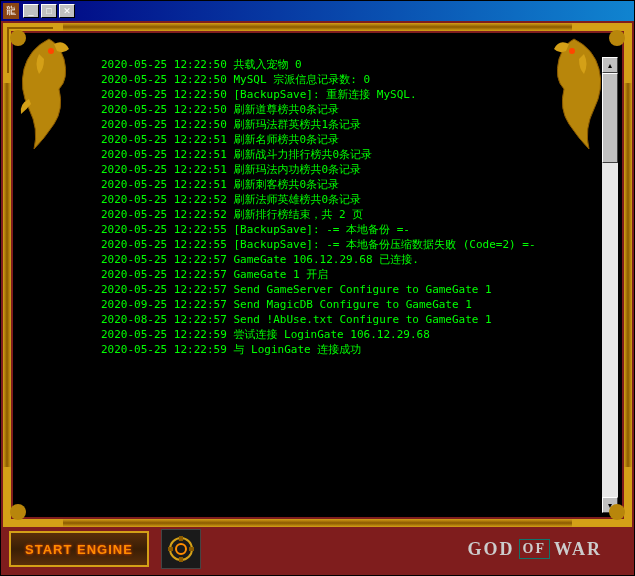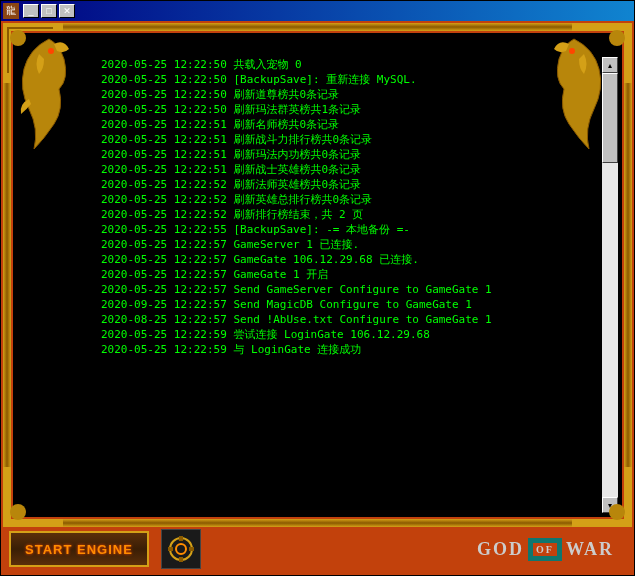--- a/index.html
+++ b/index.html
@@ -6,21 +6,21 @@
 body { width: 635px; height: 576px; background: #c0c0c0; font-family: "Microsoft YaHei", Arial, sans-serif; overflow: hidden; }
 
 .window { width: 635px; height: 576px; border: 1px solid #000; background: #c0c0c0; display: flex; flex-direction: column; }
 
 .titlebar { height: 20px; background: linear-gradient(to right, #000080, #1084d0); display: flex; align-items: center; color: #fff; font-size: 12px; padding: 0 2px; }
 .titlebar-icon { width: 16px; height: 16px; background: #8b4513; margin-right: 4px; display: flex; align-items: center; justify-content: center; font-size: 10px; }
 .titlebar-text { flex: 1; font-weight: bold; }
 .titlebar-buttons { display: flex; gap: 2px; }
 .titlebar-btn { width: 16px; height: 14px; background: #c0c0c0; border: 1px solid #fff; border-right-color: #000; border-bottom-color: #000; font-size: 9px; display: flex; align-items: center; justify-content: center; cursor: pointer; font-family: Arial; }
 
-.client { flex: 1; background: #c2410c; position: relative; padding: 16px; }
+.client { flex: 1; background: #7f1d1d; position: relative; padding: 16px; }
 
 .frame-border { position: absolute; inset: 0; pointer-events: none; }
 .corner { position: absolute; width: 60px; height: 60px; }
 .corner svg { width: 100%; height: 100%; }
 .corner-tl { top: 2px; left: 2px; }
 .corner-tr { top: 2px; right: 2px; transform: scaleX(-1); }
 .corner-bl { bottom: 48px; left: 2px; transform: scaleY(-1); }
 .corner-br { bottom: 48px; right: 2px; transform: scale(-1,-1); }
 .edge-h { position: absolute; height: 8px; left: 60px; right: 60px; background: linear-gradient(to bottom, #d4a017, #8b5a00, #d4a017); }
 .edge-top { top: 2px; }
@@ -38,53 +38,53 @@
 .log-line { display: block; }
 
 .scrollbar-v { width: 16px; background: #e8e8e8; display: flex; flex-direction: column; margin: 24px 4px 4px 0; }
 .scroll-btn { height: 16px; background: #c0c0c0; border: 1px solid #fff; border-right-color: #404040; border-bottom-color: #404040; display: flex; align-items: center; justify-content: center; font-size: 8px; cursor: pointer; }
 .scroll-track { flex: 1; background: #e8e8e8; position: relative; }
 .scroll-thumb { position: absolute; top: 0; left: 0; right: 0; height: 90px; background: #c0c0c0; border: 1px solid #fff; border-right-color: #404040; border-bottom-color: #404040; cursor: pointer; }
 
 .bottom-bar { position: absolute; left: 8px; right: 8px; bottom: 4px; height: 44px; display: flex; align-items: center; gap: 12px; }
 .start-btn { width: 140px; height: 36px; background: linear-gradient(to bottom, #5a2e0a, #3a1e05, #5a2e0a); border: 2px solid #d4a017; color: #ff8c00; font-weight: bold; font-size: 13px; letter-spacing: 1px; cursor: pointer; display: flex; align-items: center; justify-content: center; text-shadow: 0 0 3px #ff4500; }
 .gear-btn { width: 40px; height: 40px; background: #1a1a1a; border: 1px solid #444; cursor: pointer; display: flex; align-items: center; justify-content: center; }
-.logo { margin-left: auto; color: #ccc; font-size: 18px; font-weight: bold; letter-spacing: 2px; display: flex; align-items: center; gap: 4px; margin-right: 12px; font-family: "Times New Roman", serif; }
-.logo-of { font-size: 10px; border: 5px solid #0f766e; padding: 1px 3px; }
+.logo { margin-left: auto; color: #ccc; font-size: 18px; font-weight: bold; letter-spacing: 2px; display: flex; align-items: center; gap: 4px; margin-right: 24px; font-family: "Times New Roman", serif; }
+.logo-of { font-size: 14px; border: 1px solid #0f766e; padding: 1px 3px; }
 </style>
 </head>
 <body>
 
 <div class="window">
   <div class="titlebar">
     <div class="titlebar-icon">龍</div>
     <div class="titlebar-buttons">
       <div class="titlebar-btn">_</div>
       <div class="titlebar-btn">□</div>
       <div class="titlebar-btn">✕</div>
     </div>
   </div>
 
   <div class="client">
 
     <div class="log-area">
       <div class="log-content" id="log-content">
           <span class="log-line">2020-05-25 12:22:50 共载入宠物 0</span>
+          <span class="log-line">2020-05-25 12:22:50 MySQL 宗派信息记录数: 0</span>
           <span class="log-line">2020-05-25 12:22:50 [BackupSave]: 重新连接 MySQL.</span>
           <span class="log-line">2020-05-25 12:22:50 刷新道尊榜共0条记录</span>
           <span class="log-line">2020-05-25 12:22:50 刷新玛法群英榜共1条记录</span>
           <span class="log-line">2020-05-25 12:22:51 刷新名师榜共0条记录</span>
           <span class="log-line">2020-05-25 12:22:51 刷新战斗力排行榜共0条记录</span>
           <span class="log-line">2020-05-25 12:22:51 刷新玛法内功榜共0条记录</span>
-          <span class="log-line">2020-05-25 12:22:51 刷新战士英雄榜共0条记录</span>
+          <span class="log-line">2020-05-25 12:22:51 刷新刺客榜共0条记录</span>
           <span class="log-line">2020-05-25 12:22:52 刷新法师英雄榜共0条记录</span>
-          <span class="log-line">2020-05-25 12:22:52 刷新英雄总排行榜共0条记录</span>
           <span class="log-line">2020-05-25 12:22:52 刷新排行榜结束，共 2 页</span>
           <span class="log-line">2020-05-25 12:22:55 [BackupSave]: -= 本地备份 =-</span>
-          <span class="log-line">2020-05-25 12:22:57 GameServer 1 已连接.</span>
+          <span class="log-line">2020-05-25 12:22:55 [BackupSave]: -= 本地备份压缩数据失败 (Code=2) =-</span>
           <span class="log-line">2020-05-25 12:22:57 GameGate 106.12.29.68 已连接.</span>
           <span class="log-line">2020-05-25 12:22:57 GameGate 1 开启</span>
           <span class="log-line">2020-05-25 12:22:57 Send GameServer Configure to GameGate 1</span>
           <span class="log-line">2020-09-25 12:22:57 Send MagicDB Configure to GameGate 1</span>
           <span class="log-line">2020-08-25 12:22:57 Send !AbUse.txt Configure to GameGate 1</span>
           <span class="log-line">2020-05-25 12:22:59 尝试连接 LoginGate 106.12.29.68</span>
           <span class="log-line">2020-05-25 12:22:59 与 LoginGate 连接成功</span>
         </div>
       <div class="scrollbar-v">
         <div class="scroll-btn">▴</div>

